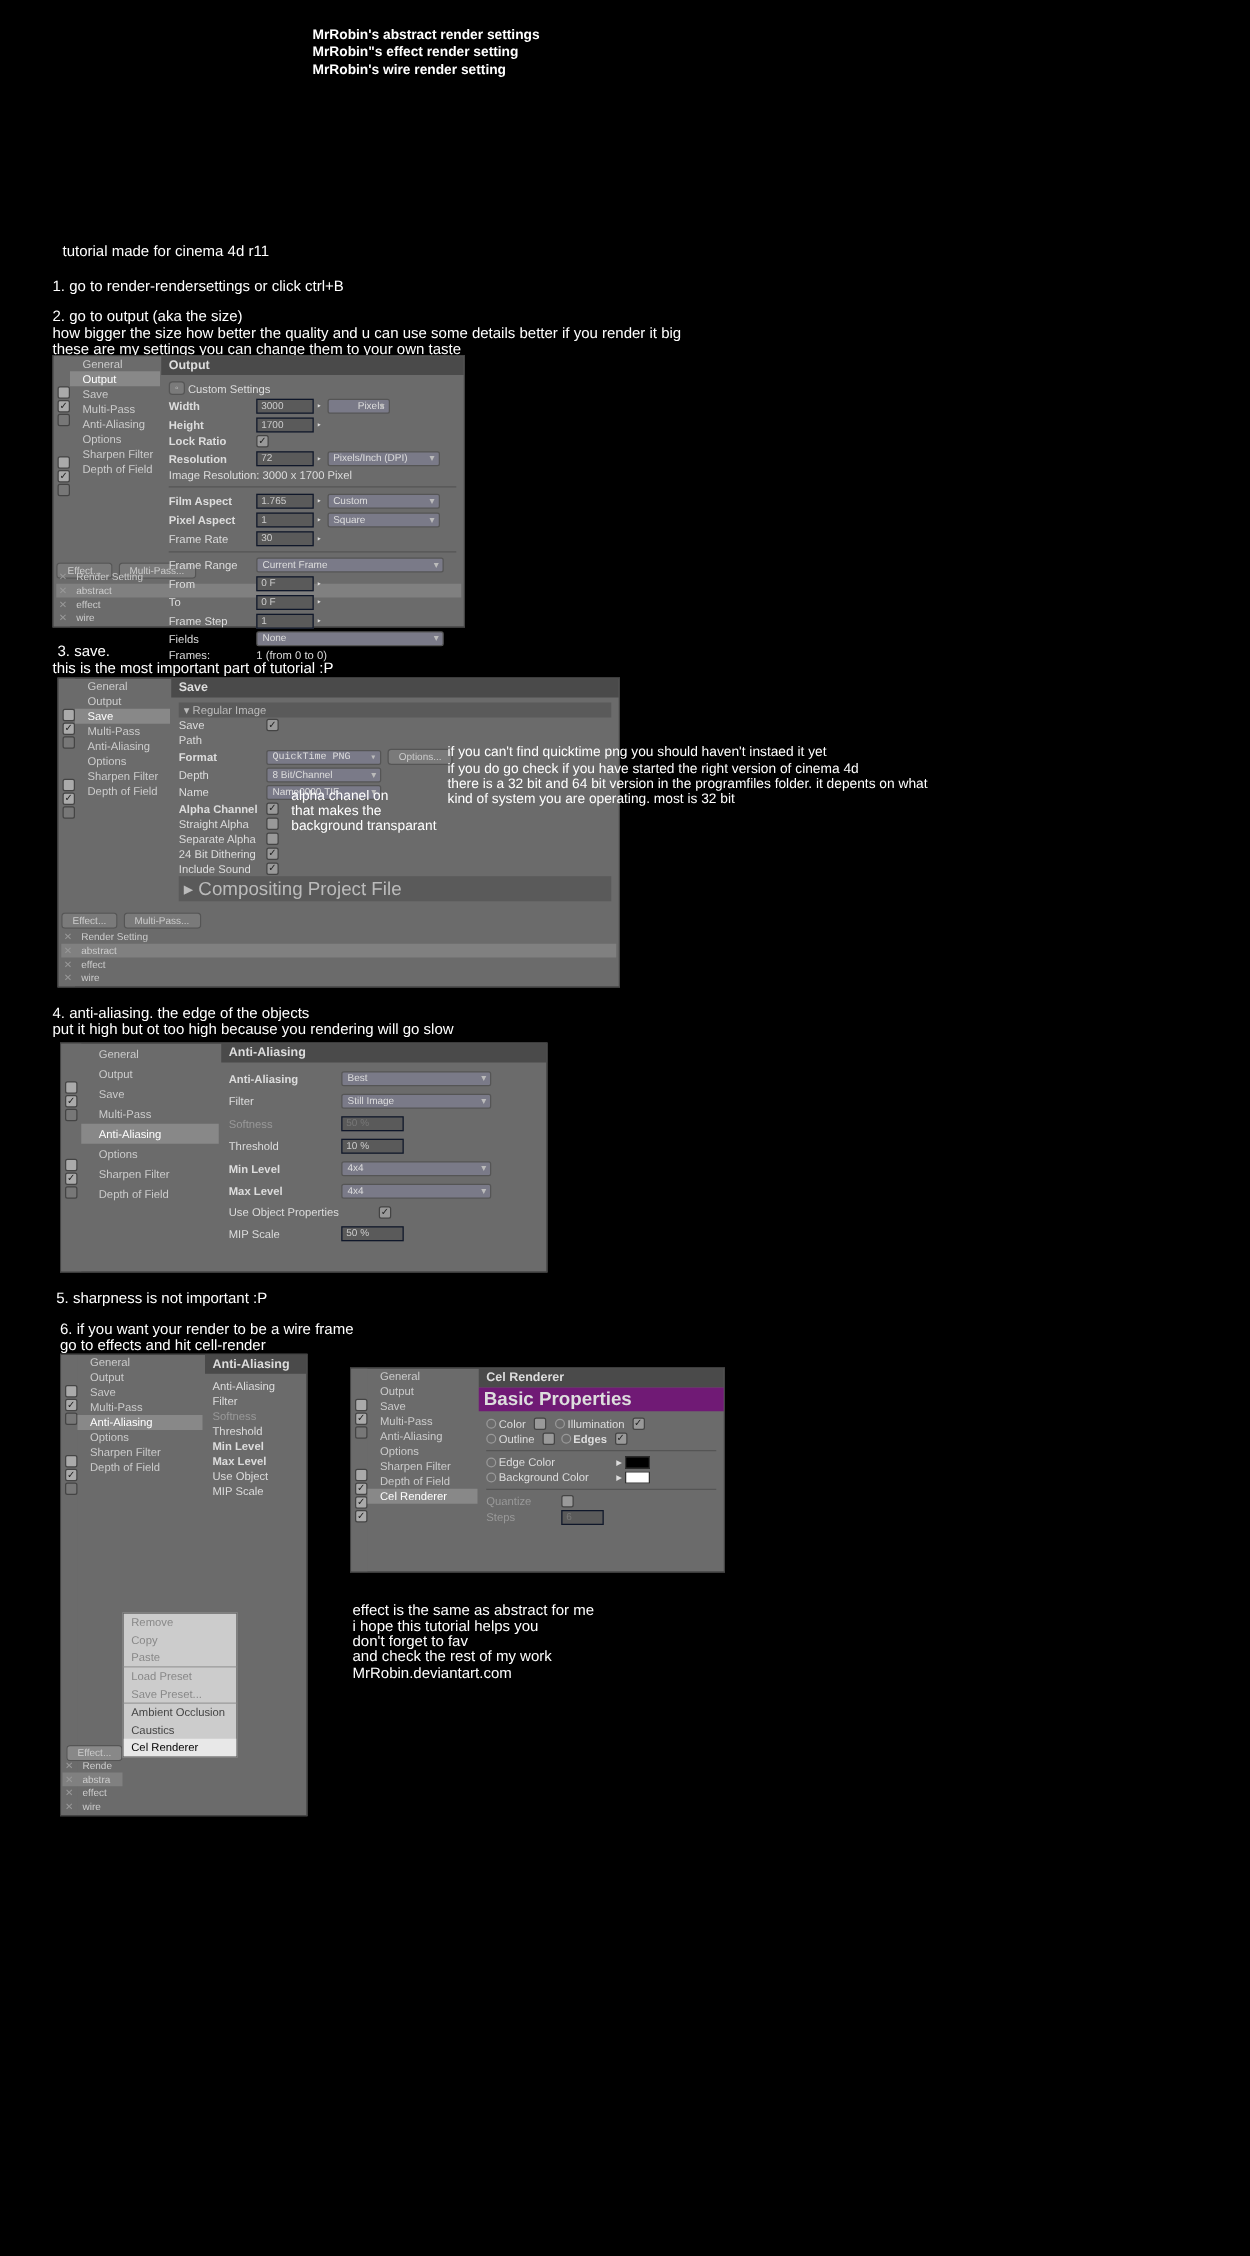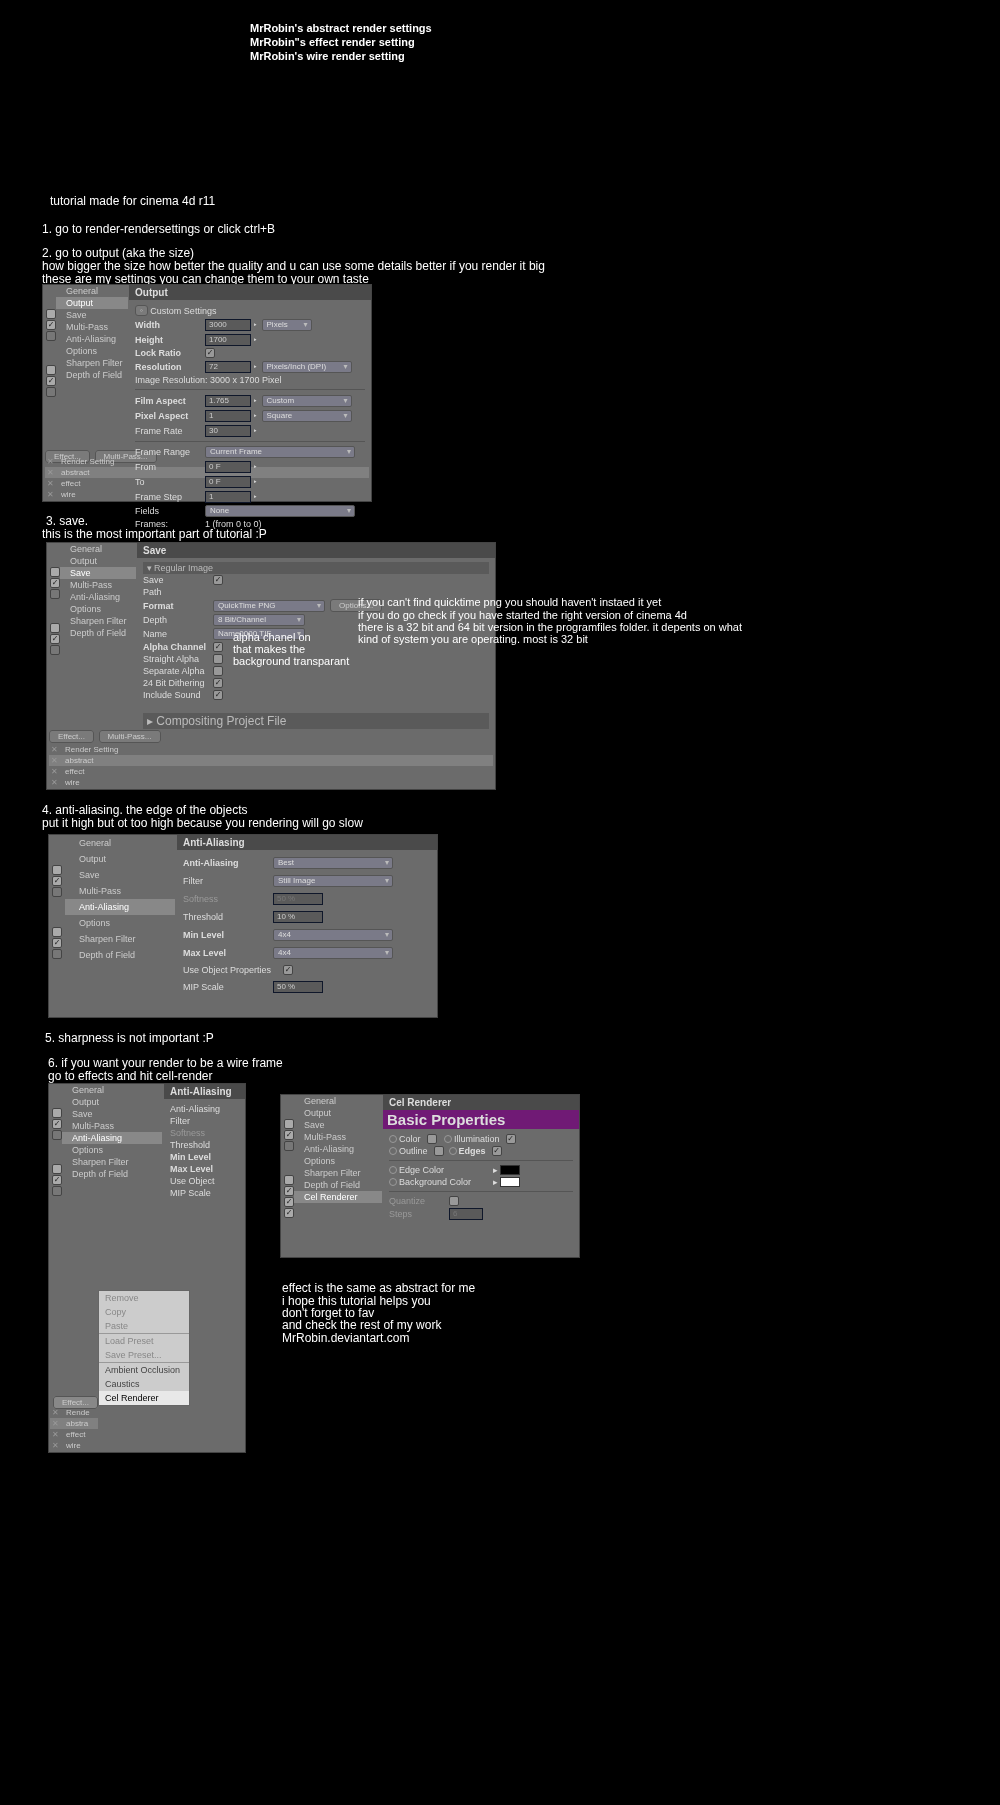--- a/index.html
+++ b/index.html
@@ -233,21 +233,21 @@
     <div class="row2">
         <span class="dot">✕</span>
         <span>wire</span>
       </div>
   </div>
 
   <div style="position:absolute; left:86px; top:0; right:0;">
     <div class="panel-header">Output</div>
     <div class="panel-body">
       <div class="row"><span class="btn" style="padding:0 4px;">◦</span>&nbsp;<span>Custom Settings</span></div>
-      <div class="row"><span class="lbl-s" style="font-weight:bold;">Width</span><span class="num-field w">3000</span>&nbsp;<span style="width:8px;">‣</span><span class="dropdown" style="width:50px;">Pixels</span></div>
+      <div class="row"><span class="lbl-s" style="font-weight:bold;">Width</span><span class="num-field w">3000</span>&nbsp;<span style="width:8px;">‣</span><span class="dropdown" style="width:50px;text-align:right;">Pixels</span></div>
       <div class="row"><span class="lbl-s" style="font-weight:bold;">Height</span><span class="num-field w">1700</span>&nbsp;<span style="width:8px;">‣</span></div>
       <div class="row">
           <span class="lbl-s" style="font-weight:bold;">Lock Ratio</span>
           <span class="checkbox on"></span>
         </div>
       <div class="row"><span class="lbl-s" style="font-weight:bold;">Resolution</span><span class="num-field w">72</span>&nbsp;<span style="width:8px;">‣</span><span class="dropdown" style="width:90px;">Pixels/Inch (DPI)</span></div>
       <div class="row">
           <span>Image Resolution: 3000 x 1700 Pixel</span>
         </div>
       <div class="hr"></div>
@@ -323,21 +323,21 @@
     <div class="panel-header">Save</div>
     <div class="panel-body">
       <div style="background:#5a5a5a; padding:1px 4px; font-size:9px; color:#bbb;">▾ Regular Image</div>
       <div class="row">
           <span class="lbl-s">Save</span>
           <span class="checkbox on"></span>
         </div>
       <div class="row">
           <span class="lbl-s">Path</span>
         </div>
-      <div class="row"><span class="lbl-s" style="font-weight:bold;">Format</span><span class="dropdown" style="width:112px;">QuickTime PNG</span>&nbsp;&nbsp;<span class="btn">Options...</span></div>
+      <div class="row"><span class="lbl-s" style="font-weight:bold;">Format</span><span class="dropdown" style="width:92px;font-family:Liberation Mono, monospace;">QuickTime PNG</span>&nbsp;&nbsp;<span class="btn">Options...</span></div>
       <div class="row">
           <span class="lbl-s">Depth</span>
           <span class="dropdown" style="width:92px;">8 Bit/Channel</span>
         </div>
       <div class="row">
           <span class="lbl-s">Name</span>
           <span class="dropdown" style="width:92px;">Name0000.TIF</span>
         </div>
       <div class="row">
           <span class="lbl-s" style="font-weight:bold;">Alpha Channel</span>
@@ -352,21 +352,21 @@
           <span class="checkbox"></span>
         </div>
       <div class="row">
           <span class="lbl-s">24 Bit Dithering</span>
           <span class="checkbox on"></span>
         </div>
       <div class="row">
           <span class="lbl-s">Include Sound</span>
           <span class="checkbox on"></span>
         </div>
-      <div style="background:#5a5a5a; padding:1px 4px; margin-top:12px; font-size:12px; color:#bbb;">▸ Compositing Project File</div>
+      <div style="background:#5a5a5a; padding:1px 4px; margin-top:0; font-size:15px; color:#bbb;">▸ Compositing Project File</div>
     </div>
   </div>
 </div>
 
 <div class="annotation" style="top:631px; left:233px;">alpha chanel on</div>
 <div class="annotation" style="top:643px; left:233px;">that makes the</div>
 <div class="annotation" style="top:655px; left:233px;">background transparant</div>
 <div class="annotation" style="top:596px; left:358px;text-align:right;">if you can't find quicktime png you should haven't instaed it yet</div>
 <div class="annotation" style="top:609px; left:358px;">if you do go check if you have started the right version of cinema 4d</div>
 <div class="annotation" style="top:621px; left:358px;">there is a 32 bit and 64 bit version in the programfiles folder. it depents on what</div>
@@ -415,21 +415,21 @@
         </div>
       <div class="row" style="padding:3px 0;">
           <span class="lbl" style="font-weight:bold;">Min Level</span>
           <span class="dropdown">4x4</span>
         </div>
       <div class="row" style="padding:3px 0;">
           <span class="lbl" style="font-weight:bold;">Max Level</span>
           <span class="dropdown">4x4</span>
         </div>
       <div class="row" style="padding:3px 0;">
-          <span class="lbl" style="width:100px;">Use Object Properties</span>
+          <span class="lbl" style="width:120px;">Use Object Properties</span>
           <span class="checkbox on"></span>
         </div>
       <div class="row" style="padding:3px 0;">
           <span class="lbl">MIP Scale</span>
           <span class="num-field" style="width:50px;">50 %</span>
         </div>
     </div>
   </div>
 </div>
 

